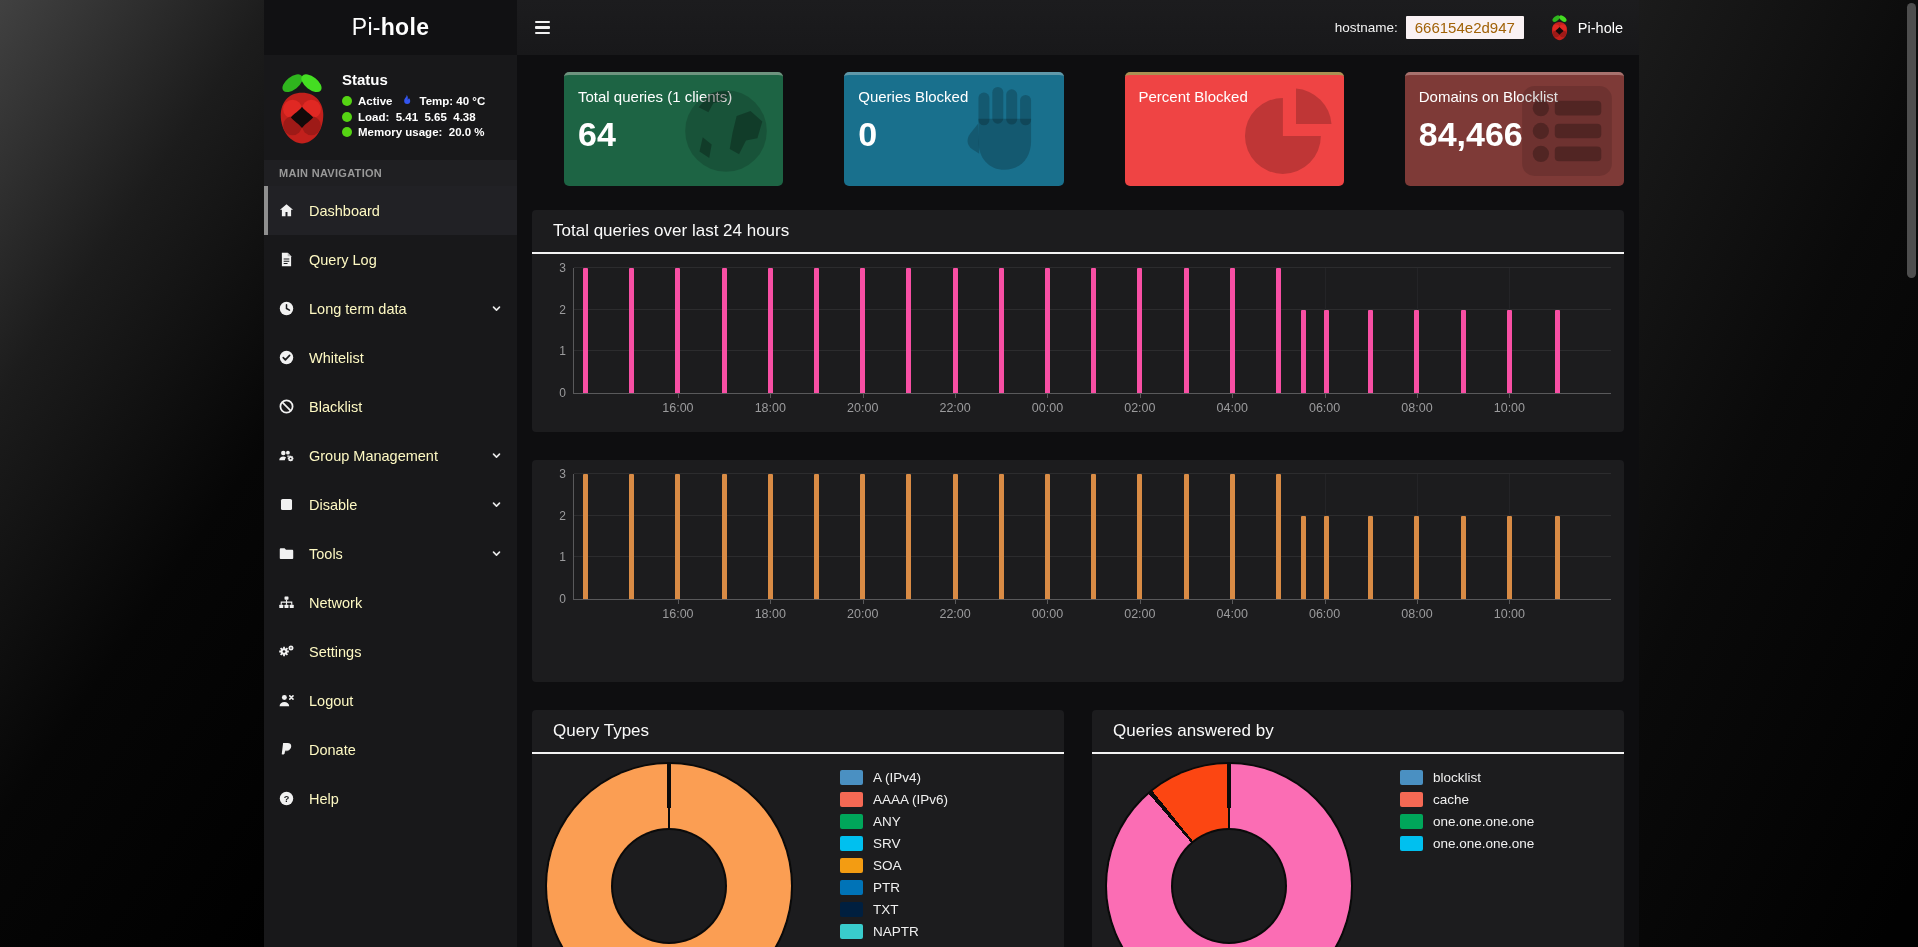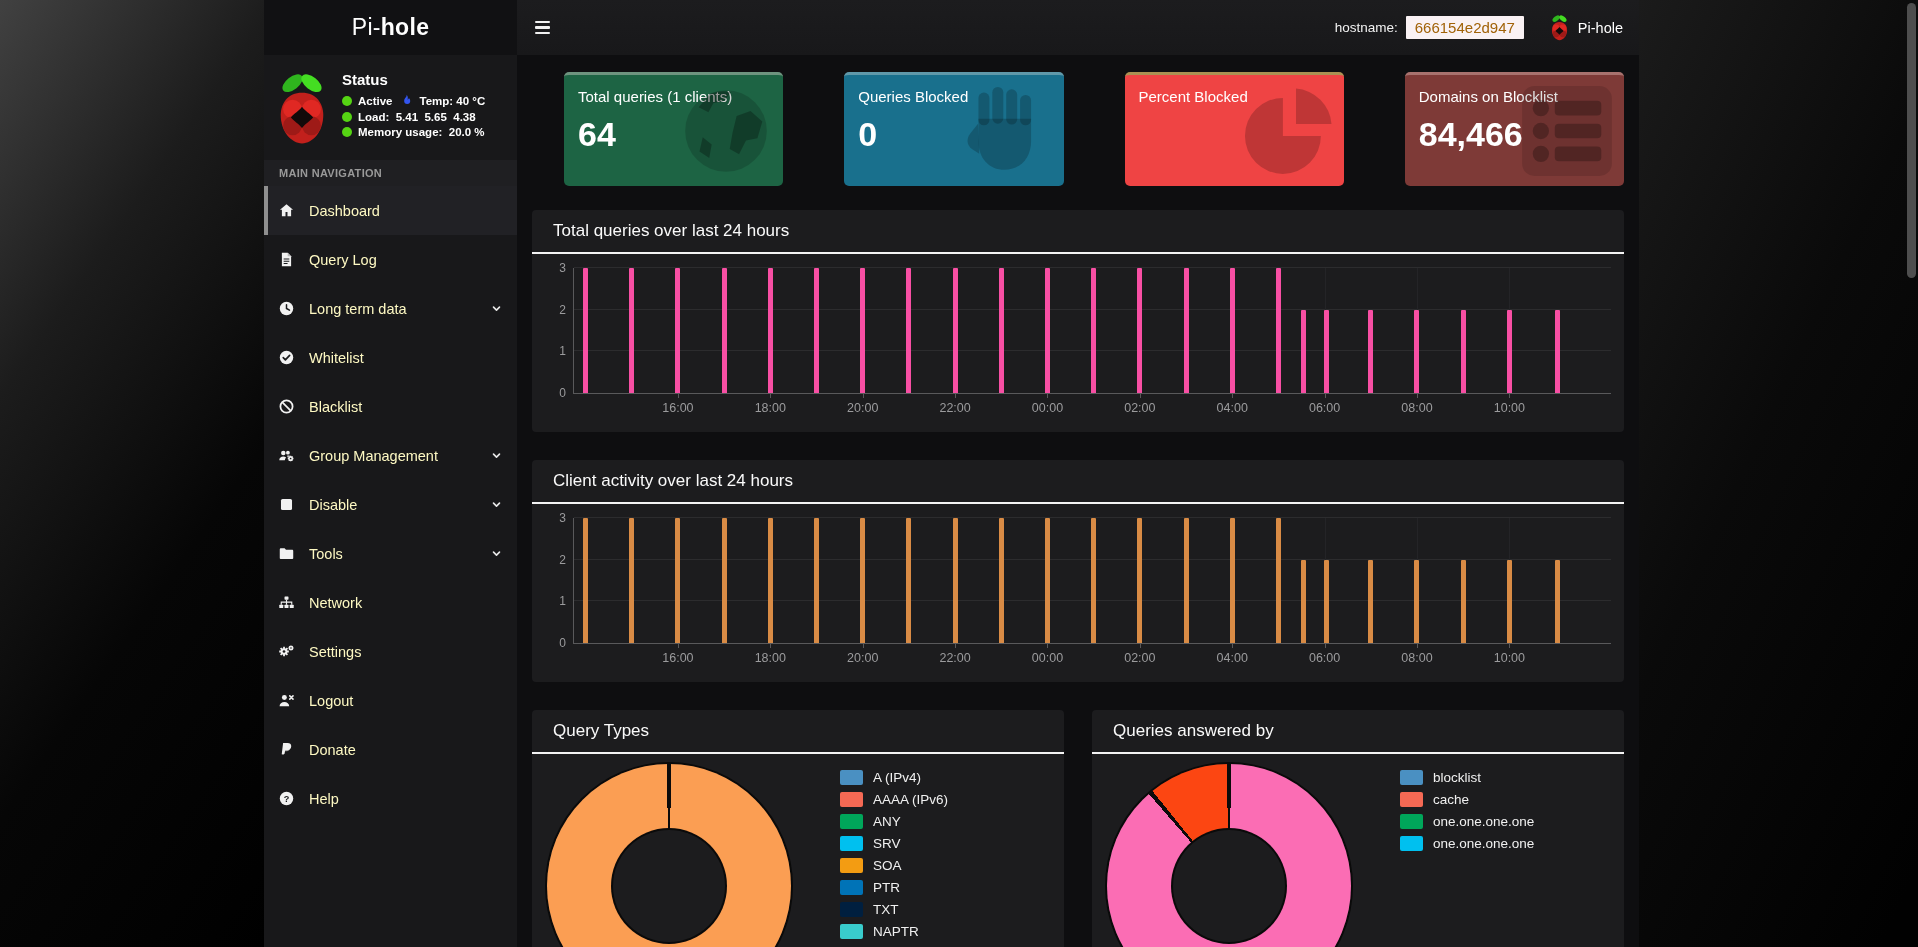--- a/index.html
+++ b/index.html
@@ -455,23 +455,20 @@
               <div class="bar" style="left: calc(76.8374% - 2.5px); height: 66.6667%; background: rgb(248, 79, 164);"></div>
               <div class="bar" style="left: calc(81.2918% - 2.5px); height: 66.6667%; background: rgb(248, 79, 164);"></div>
               <div class="bar" style="left: calc(85.7461% - 2.5px); height: 66.6667%; background: rgb(248, 79, 164);"></div>
               <div class="bar" style="left: calc(90.2004% - 2.5px); height: 66.6667%; background: rgb(248, 79, 164);"></div>
               <div class="bar" style="left: calc(94.8775% - 2.5px); height: 66.6667%; background: rgb(248, 79, 164);"></div>
             </div>
         </div>
       </section>
 
       <section class="panel chart-panel">
-        <div class="panel-header">
-          <h3>Client activity over last 24 hours</h3>
-        </div>
         <div class="chart-body">
           <div class="plot">
               <div class="ylab" style="bottom: calc(0% - 7px);">0</div>
               <div class="hgrid" style="bottom: 33.3333%;"></div>
               <div class="ylab" style="bottom: calc(33.3333% - 7px);">1</div>
               <div class="hgrid" style="bottom: 66.6667%;"></div>
               <div class="ylab" style="bottom: calc(66.6667% - 7px);">2</div>
               <div class="hgrid" style="bottom: 100%;"></div>
               <div class="ylab" style="bottom: calc(100% - 7px);">3</div>
               <div class="vgrid" style="left: 10.0223%;"></div>

